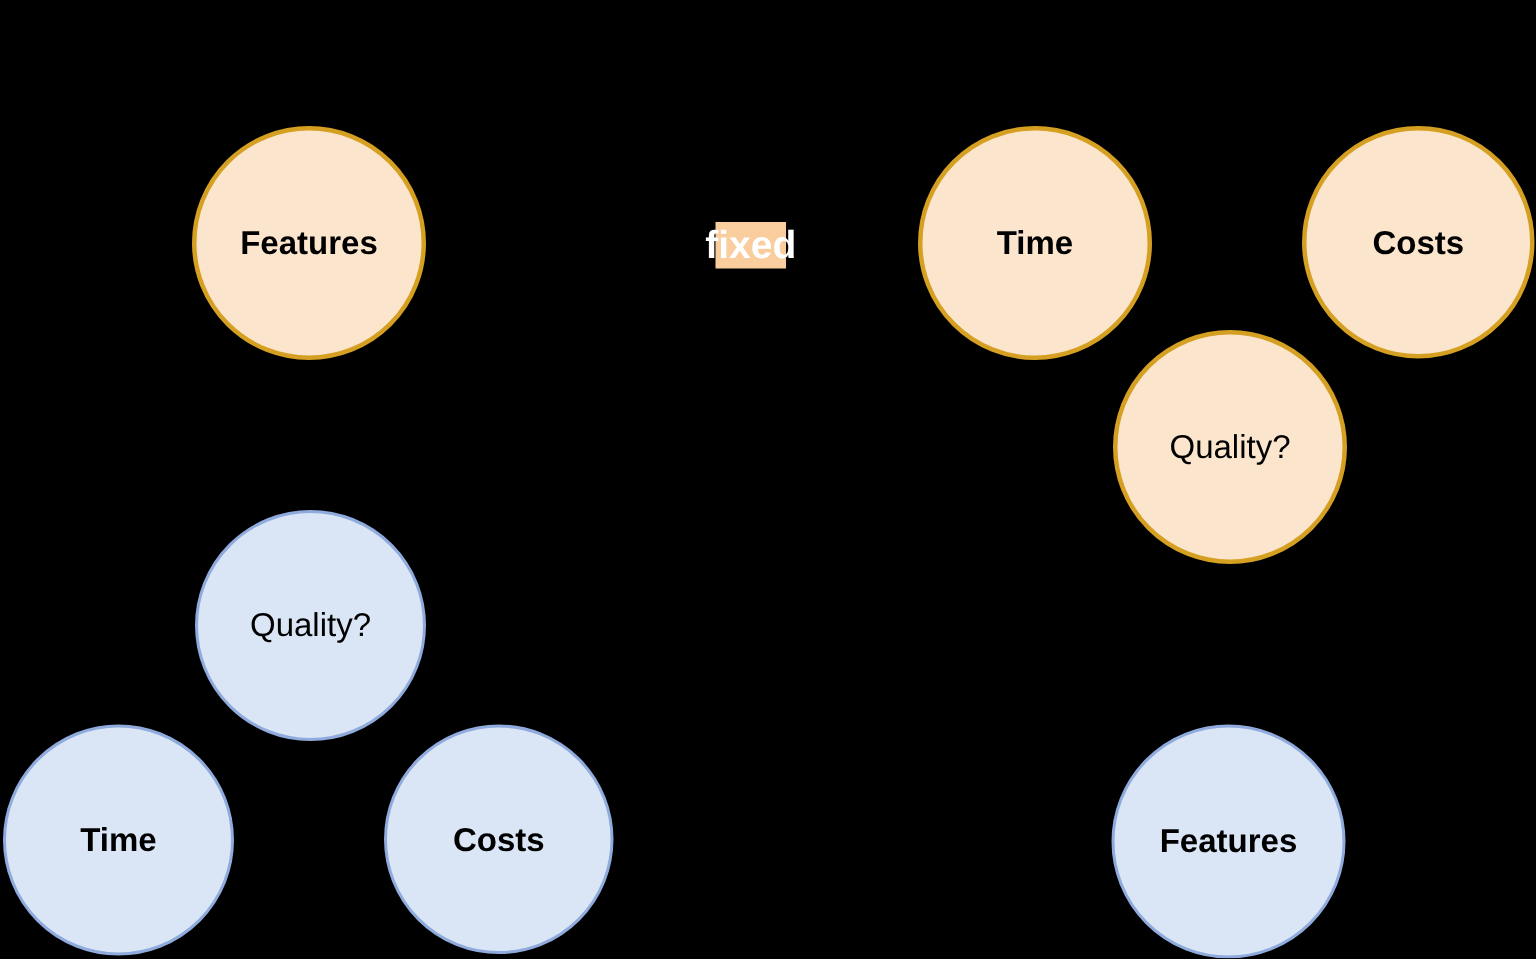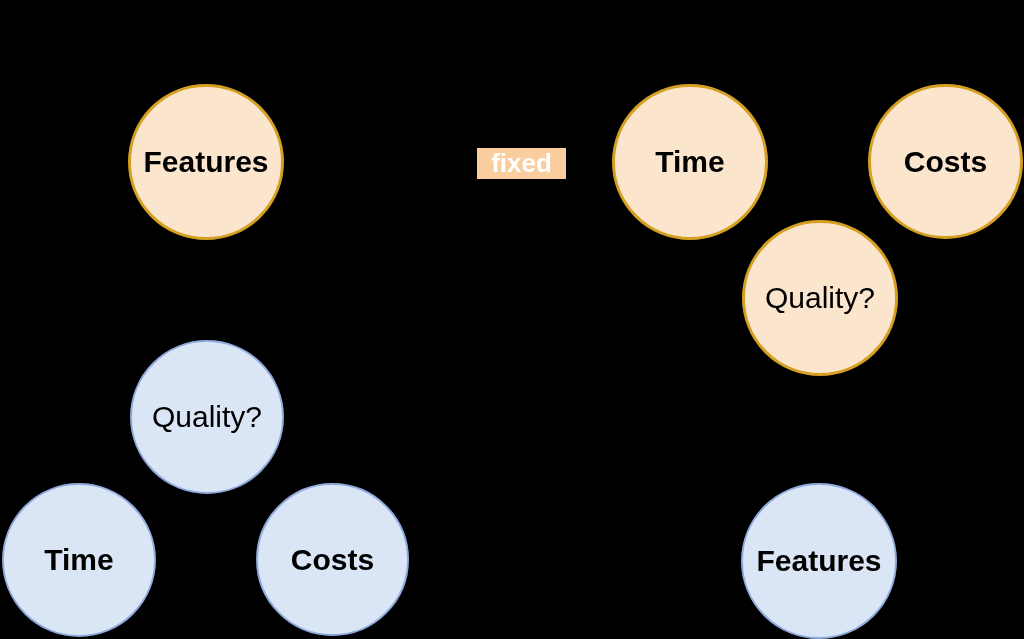--- a/index.html
+++ b/index.html
@@ -25,21 +25,21 @@
   }
   .circle.fixed {
     background: var(--color-fixed-circle-fill, #FCE5CD);
     border: 3px solid var(--color-fixed-circle-border, #D5A021);
   }
   .circle.variable {
     background: var(--color-variable-circle-fill, #DAE5F5);
     border: 2px solid var(--color-variable-circle-border, #8FAADC);
   }
   .circle-label {
-    font-size: 30px;
+    font-size: 22px;
     line-height: 1;
     color: var(--color-circle-text, #000000);
     white-space: nowrap;
   }
   .bold { font-weight: bold; }
   .badge {
     position: absolute;
     box-sizing: border-box;
     display: flex;
     align-items: center;
@@ -50,21 +50,21 @@
     white-space: nowrap;
   }
   .badge.fixed-badge { background: var(--color-fixed-badge-bg, #F9CD9D); }
   .badge.variable-badge { background: var(--color-variable-badge-bg, #A9C4EB); }
 
   
   .pos-f-features { left: 128px; top: 84px;  width: 156px; height: 156px; }
   .pos-f-time     { left: 612px; top: 84px;  width: 156px; height: 156px; }
   .pos-f-costs    { left: 868px; top: 84px;  width: 155px; height: 155px; }
   .pos-f-quality  { left: 742px; top: 220px; width: 156px; height: 156px; }
-  .pos-badge-fixed    { left: 477px; top: 148px; width: 89px;  height: 31px; }
+  .pos-badge-fixed    { left: 477px; top: 148px; width: 47px;  height: 31px; }
 
   .pos-v-quality  { left: 130px; top: 340px; width: 154px; height: 154px; }
   .pos-v-time     { left: 2px;   top: 483px; width: 154px; height: 154px; }
   .pos-v-costs    { left: 256px; top: 483px; width: 153px; height: 153px; }
   .pos-v-features { left: 741px; top: 483px; width: 156px; height: 156px; }
   .pos-badge-variable { left: 459px; top: 544px; width: 105px; height: 34px; }
 </style>
 </head>
 <body>
 

